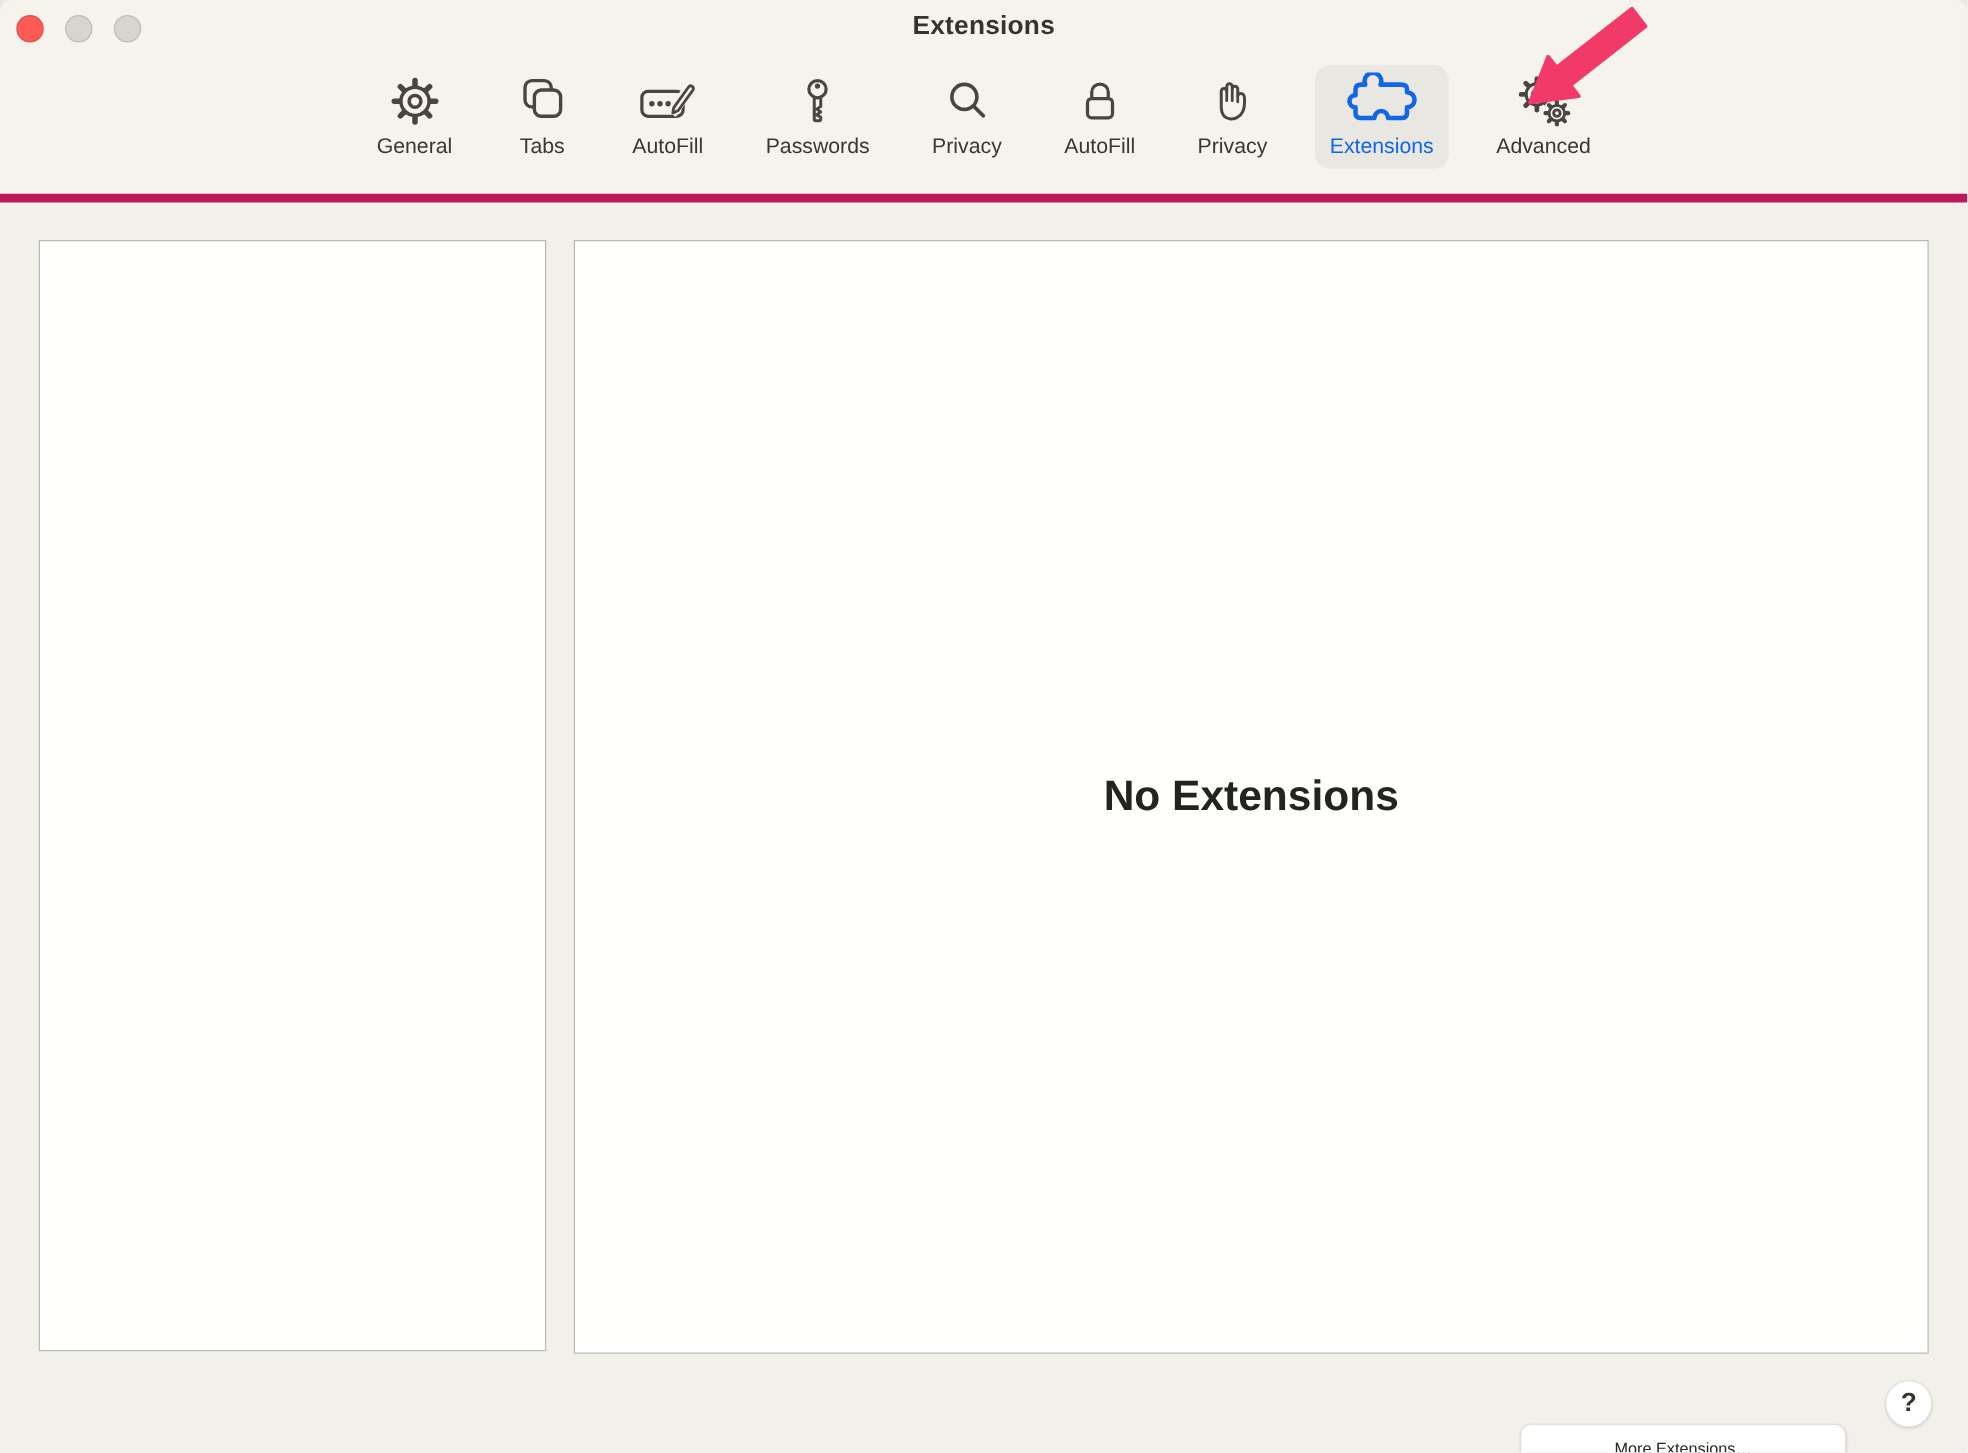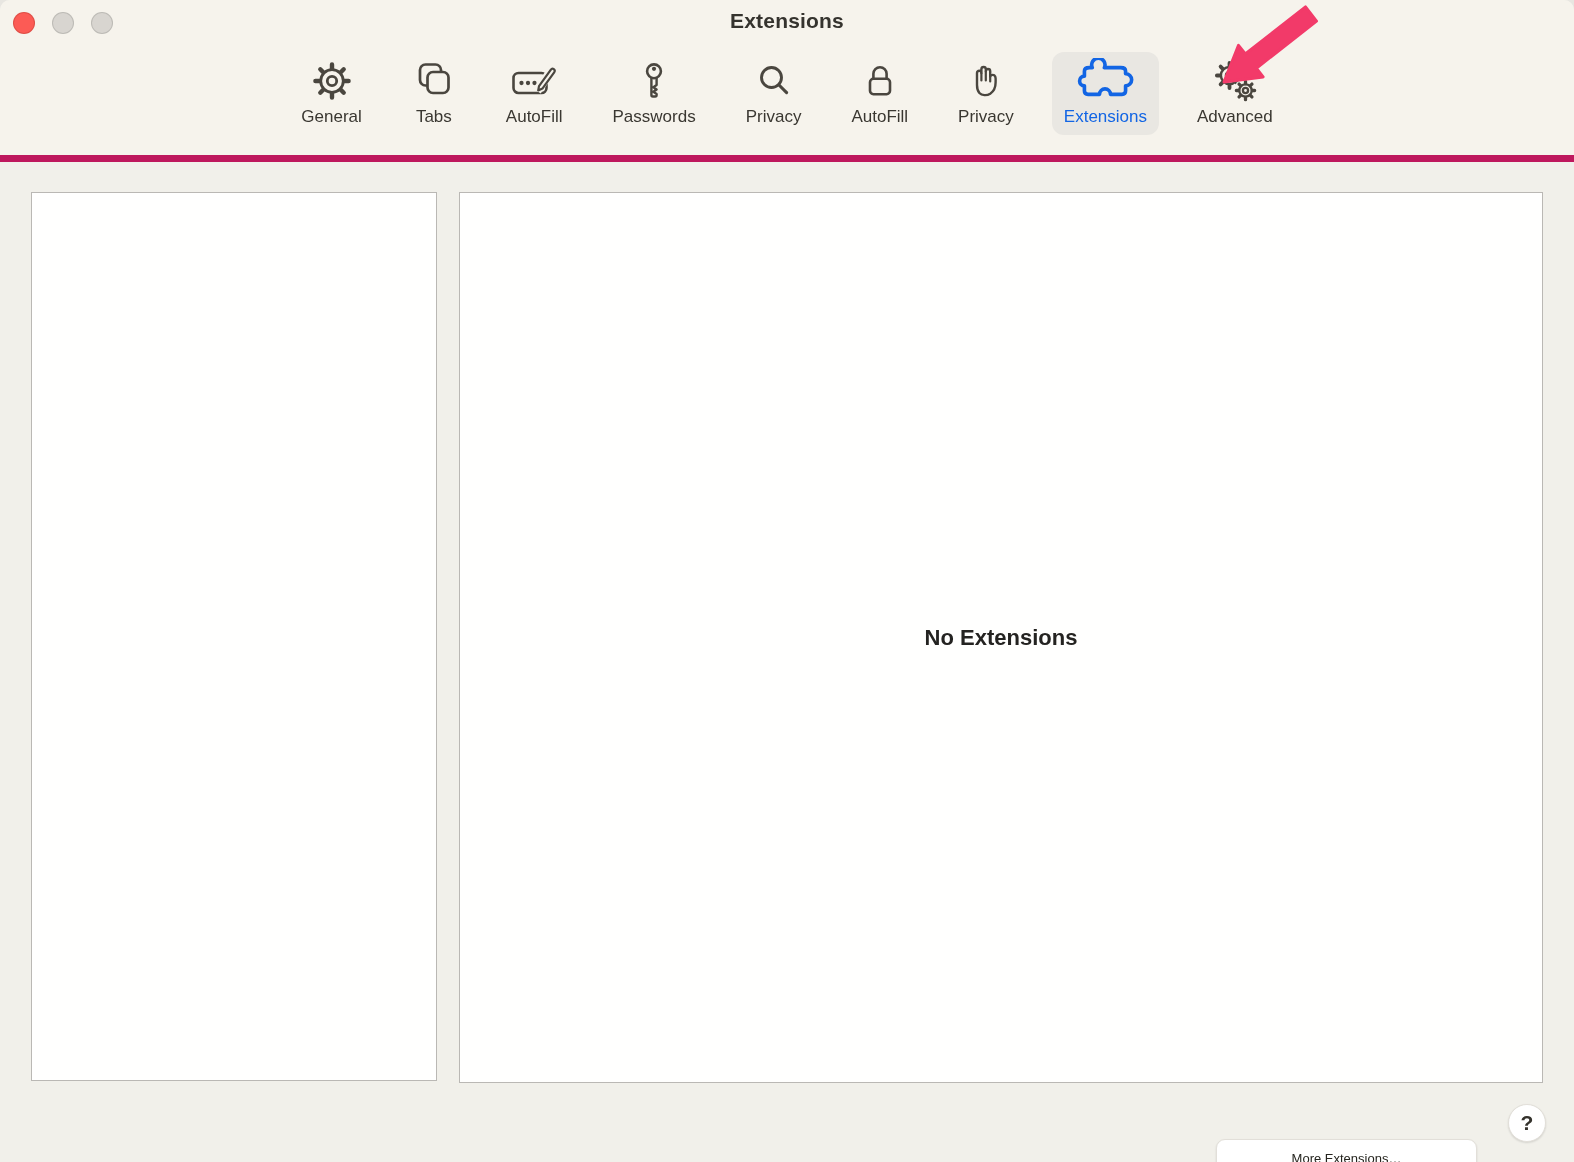--- a/index.html
+++ b/index.html
@@ -46,21 +46,21 @@
   
   .panel {
     position:absolute; background:#fffffe;
     border:1px solid #bab8b4; box-sizing:border-box;
   }
   .panel-left  { left:31px;  top:192px; width:406px;  height:889px; }
   .panel-right {
     left:459px; top:192px; width:1084px; height:891px;
     display:flex; align-items:center; justify-content:center;
   }
-  .empty-title { font-size:22px; font-weight:700; color:#242321; }
+  .empty-title { font-size:34px; font-weight:700; color:#242321; }
   
   .more-btn {
     position:absolute; left:1216px; top:1139px; width:261px; height:38px;
     background:#ffffff; border:1px solid #e2dfd9; border-radius:9px;
     box-shadow:0 1px 2px rgba(0,0,0,.12);
     font-size:13px; color:#26251f;
     display:flex; align-items:center; justify-content:center;
     box-sizing:border-box; cursor:default;
   }
   .help-btn {

